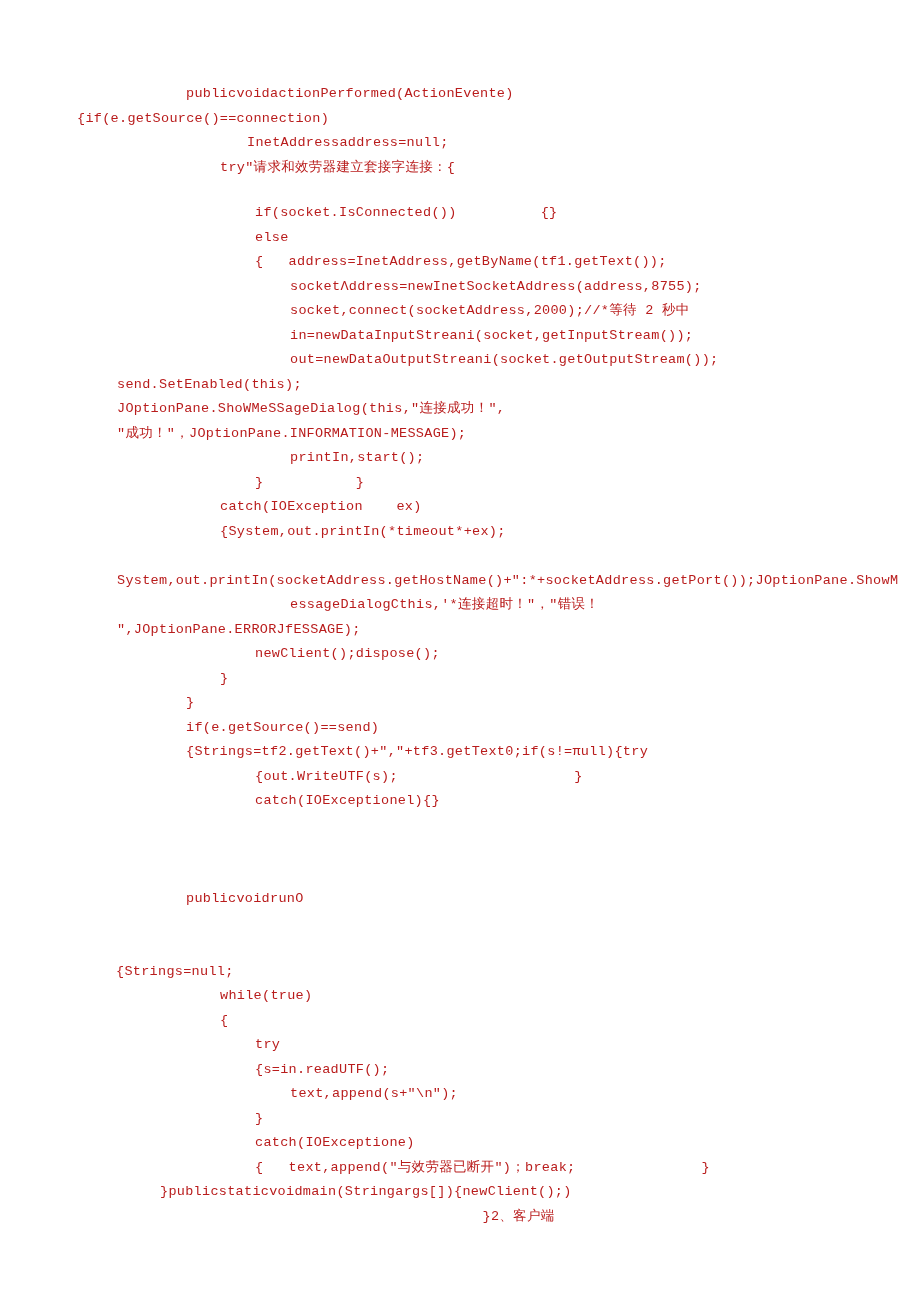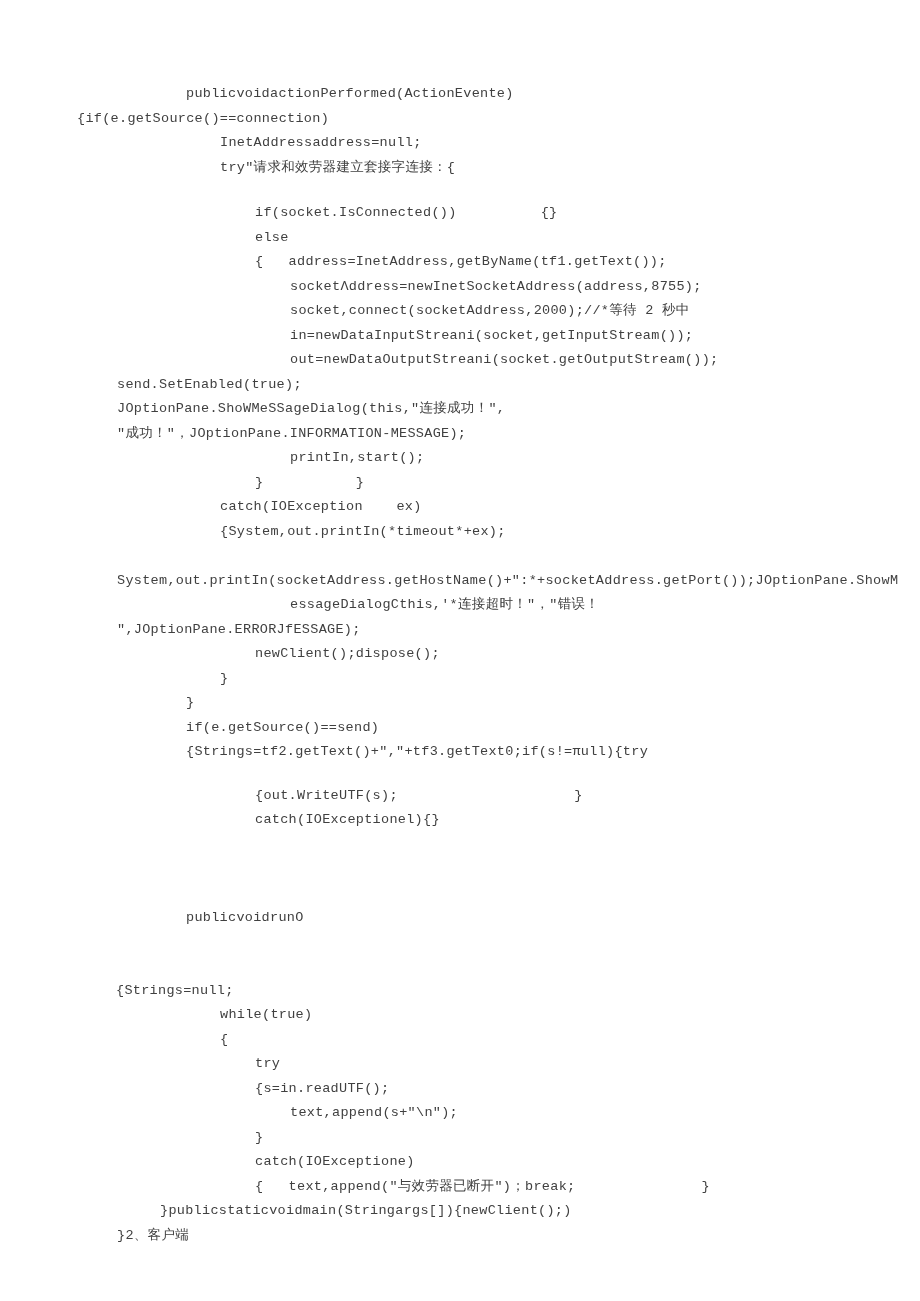--- a/index.html
+++ b/index.html
@@ -10,65 +10,65 @@
   }
   body {
     padding-top: 82px;
     padding-bottom: 60px;
   }
   .line {
     font-family: "Courier New", "SimSun", monospace;
     font-size: 13.5px;
     line-height: 24.5px;
     white-space: pre;
-    color: #404040;
+    color: #b91c1c;
     letter-spacing: 0.3px;
   }
 </style>
 </head>
 <body>
 
 <div id="code-container">
     <div class="line" style="padding-left: 186px;">publicvoidactionPerformed(ActionEvente)</div>
     <div class="line" style="padding-left: 77px;">{if(e.getSource()==connection)</div>
-    <div class="line" style="padding-left: 220px;">InetAddressaddress=null;</div>
+    <div class="line" style="padding-left: 220px; margin-left: 27px;">InetAddressaddress=null;</div>
     <div class="line" style="padding-left: 220px;">try"请求和效劳器建立套接字连接：{</div>
     <div class="line" style="padding-left: 255px; margin-top: 21px;">if(socket.IsConnected())          {}</div>
     <div class="line" style="padding-left: 255px;">else</div>
     <div class="line" style="padding-left: 255px;">{   address=InetAddress,getByName(tf1.getText());</div>
     <div class="line" style="padding-left: 290px;">socketΛddress=newInetSocketAddress(address,8755);</div>
     <div class="line" style="padding-left: 290px;">socket,connect(socketAddress,2000);//*等待 2 秒中</div>
     <div class="line" style="padding-left: 290px;">in=newDataInputStreani(socket,getInputStream());</div>
     <div class="line" style="padding-left: 290px;">out=newDataOutputStreani(socket.getOutputStream());</div>
-    <div class="line" style="padding-left: 117px;">send.SetEnabled(true);</div>
+    <div class="line" style="padding-left: 117px;">send.SetEnabled(this);</div>
     <div class="line" style="padding-left: 117px;">JOptionPane.ShoWMeSSageDialog(this,"连接成功！",</div>
     <div class="line" style="padding-left: 117px;">"成功！"，JOptionPane.INFORMATION-MESSAGE);</div>
     <div class="line" style="padding-left: 290px;">printIn,start();</div>
     <div class="line" style="padding-left: 255px;">}           }</div>
     <div class="line" style="padding-left: 220px;">catch(IOException    ex)</div>
     <div class="line" style="padding-left: 220px;">{System,out.printIn(*timeout*+ex);</div>
     <div class="line" style="padding-left: 0px;">&nbsp;</div>
     <div class="line" style="padding-left: 117px;">System,out.printIn(socketAddress.getHostName()+":*+socketAddress.getPort());JOptionPane.ShowM</div>
     <div class="line" style="padding-left: 290px;">essageDialogCthis,'*连接超时！"，"错误！</div>
     <div class="line" style="padding-left: 117px;">",JOptionPane.ERRORJfESSAGE);</div>
     <div class="line" style="padding-left: 255px;">newClient();dispose();</div>
     <div class="line" style="padding-left: 220px;">}</div>
     <div class="line" style="padding-left: 186px;">}</div>
     <div class="line" style="padding-left: 186px;">if(e.getSource()==send)</div>
     <div class="line" style="padding-left: 186px;">{Strings=tf2.getText()+","+tf3.getText0;if(s!=πull){try</div>
-    <div class="line" style="padding-left: 255px; margin-top: 19px;">{out.WriteUTF(s);                     }</div>
+    <div class="line" style="padding-left: 255px;">{out.WriteUTF(s);                     }</div>
     <div class="line" style="padding-left: 255px;">catch(IOExceptionel){}</div>
     <div class="line" style="padding-left: 0px;">&nbsp;</div>
     <div class="line" style="padding-left: 0px;">&nbsp;</div>
     <div class="line" style="padding-left: 0px;">&nbsp;</div>
     <div class="line" style="padding-left: 186px;">publicvoidrunO</div>
     <div class="line" style="padding-left: 116px; margin-top: 48px;">{Strings=null;</div>
     <div class="line" style="padding-left: 220px;">while(true)</div>
     <div class="line" style="padding-left: 220px;">{</div>
     <div class="line" style="padding-left: 255px;">try</div>
     <div class="line" style="padding-left: 255px;">{s=in.readUTF();</div>
     <div class="line" style="padding-left: 290px;">text,append(s+"\n");</div>
     <div class="line" style="padding-left: 255px;">}</div>
     <div class="line" style="padding-left: 255px;">catch(IOExceptione)</div>
     <div class="line" style="padding-left: 255px;">{   text,append("与效劳器已断开")；break;               }</div>
     <div class="line" style="padding-left: 152px; margin-left: 8px;">}publicstaticvoidmain(Stringargs[]){newClient();)</div>
-    <div class="line" style="padding-left: 117px;">}2、客户端</div>
+    <div class="line" style="padding-left: 117px; text-align: center;">}2、客户端</div>
   </div>
 
 </body></html>

